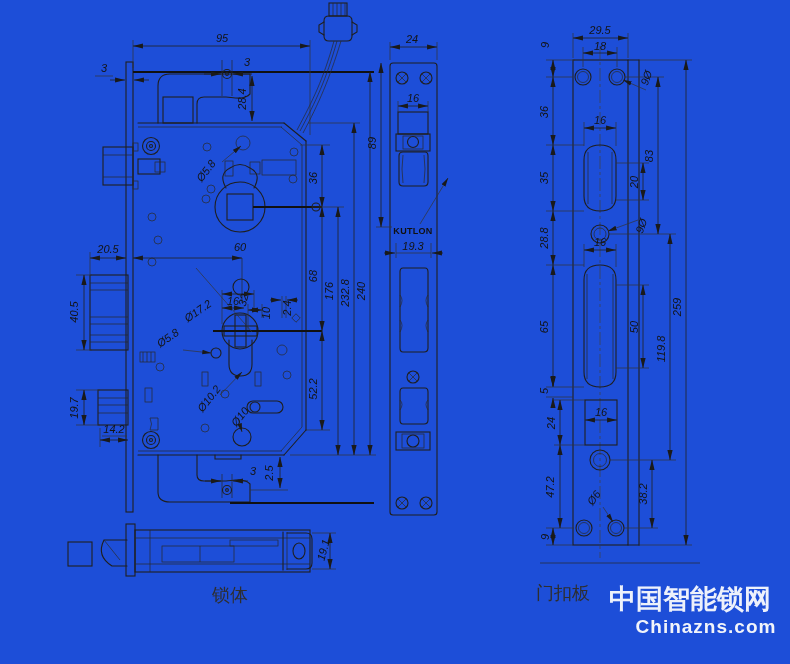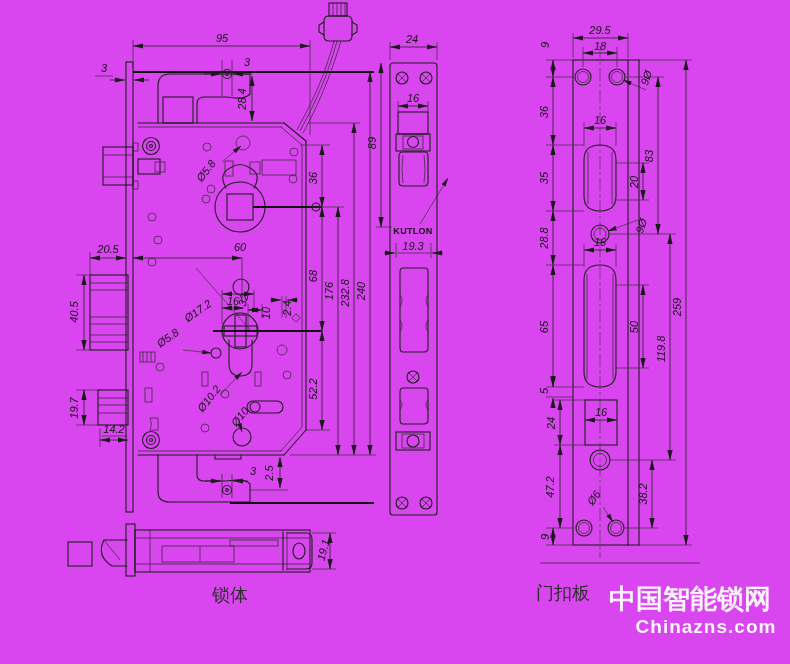--- a/index.html
+++ b/index.html
@@ -1,16 +1,16 @@
 <!DOCTYPE html>
 <html><head>
 <meta charset="utf-8">
 <style>
   html,body{margin:0;padding:0;background:#e9e9e9;}
-  #stage{position:relative;width:790px;height:664px;background:#d946ef;overflow:hidden;
+  #stage{position:relative;width:790px;height:664px;background:#1d4ed8;overflow:hidden;
          font-family:"Liberation Sans",sans-serif;}
   svg{position:absolute;left:0;top:0;}
   .ln{stroke:#1f1f1f;stroke-width:1.1;fill:none;stroke-linecap:round;}
   .lt{stroke:#2a2a2a;stroke-width:.7;fill:none;}
   .hv{stroke:#111;stroke-width:2.1;fill:none;}
   .dim{stroke:#222;stroke-width:.8;fill:none;}
   .ext{stroke:#333;stroke-width:.7;fill:none;}
   .cl{stroke:#444;stroke-width:.7;fill:none;stroke-dasharray:13 3 3 3;}
   text.d{font:italic 11px "Liberation Sans",sans-serif;fill:#141414;text-anchor:middle;}
   text.b{font:bold 9px "Liberation Sans",sans-serif;fill:#111;text-anchor:middle;letter-spacing:.3px;}

